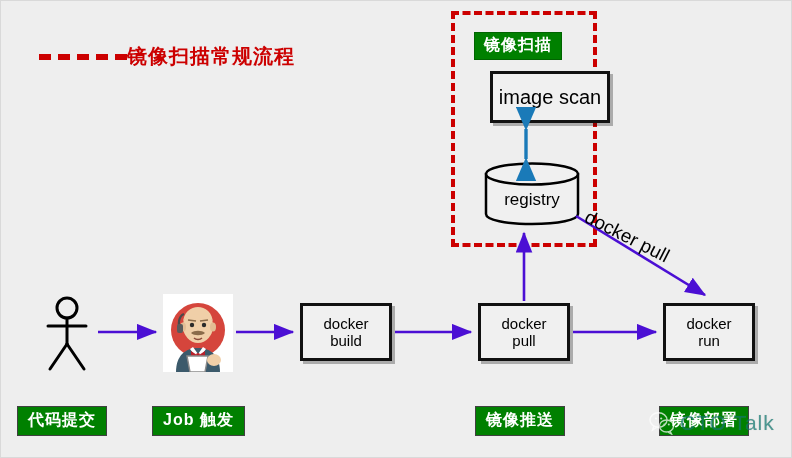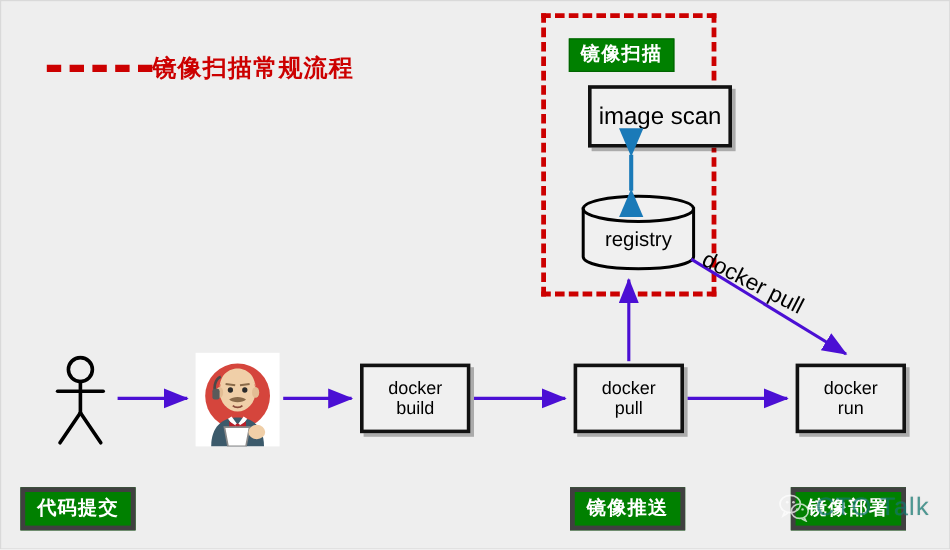--- a/index.html
+++ b/index.html
@@ -140,21 +140,21 @@
     transform: rotate(27deg);
     transform-origin: left top;
     white-space: nowrap;
   }
 
   
   .stage-tag {
     position: absolute;
     top: 405px;
     background: #008000;
-    border: 4px solid #404040;
+    border: 1px solid #404040;
     color: #ffffff;
     font-size: 16px;
     font-weight: bold;
     letter-spacing: 1px;
     padding: 3px 10px 4px 10px;
     white-space: nowrap;
   }
   #tag-1 { left: 16px; }
   #tag-2 { left: 151px; }
   #tag-3 { left: 299px; }
@@ -291,20 +291,21 @@
     <span>docker</span>
     <span class="l2">pull</span>
   </div>
 
   <div class="pbox" id="box-docker-run">
     <span>docker</span>
     <span class="l2">run</span>
   </div>
 
   <div class="stage-tag" id="tag-1">代码提交</div>
+  <div class="stage-tag" id="tag-2">Job 触发</div>
   <div class="stage-tag" id="tag-4">镜像推送</div>
   <div class="stage-tag" id="tag-5">镜像部署</div>
 
   <div class="watermark">
     <svg width="26" height="24" viewBox="0 0 26 24">
       <g fill="none" stroke="#ffffff" stroke-width="1.4">
         <ellipse cx="9.5" cy="9" rx="8.5" ry="7.2"></ellipse>
         <path d="M5,15 L3.5,19 L7.5,16.5"></path>
         <ellipse cx="17.5" cy="15" rx="7" ry="6"></ellipse>
         <path d="M21,20 L22.5,23 L19,21.2"></path>

